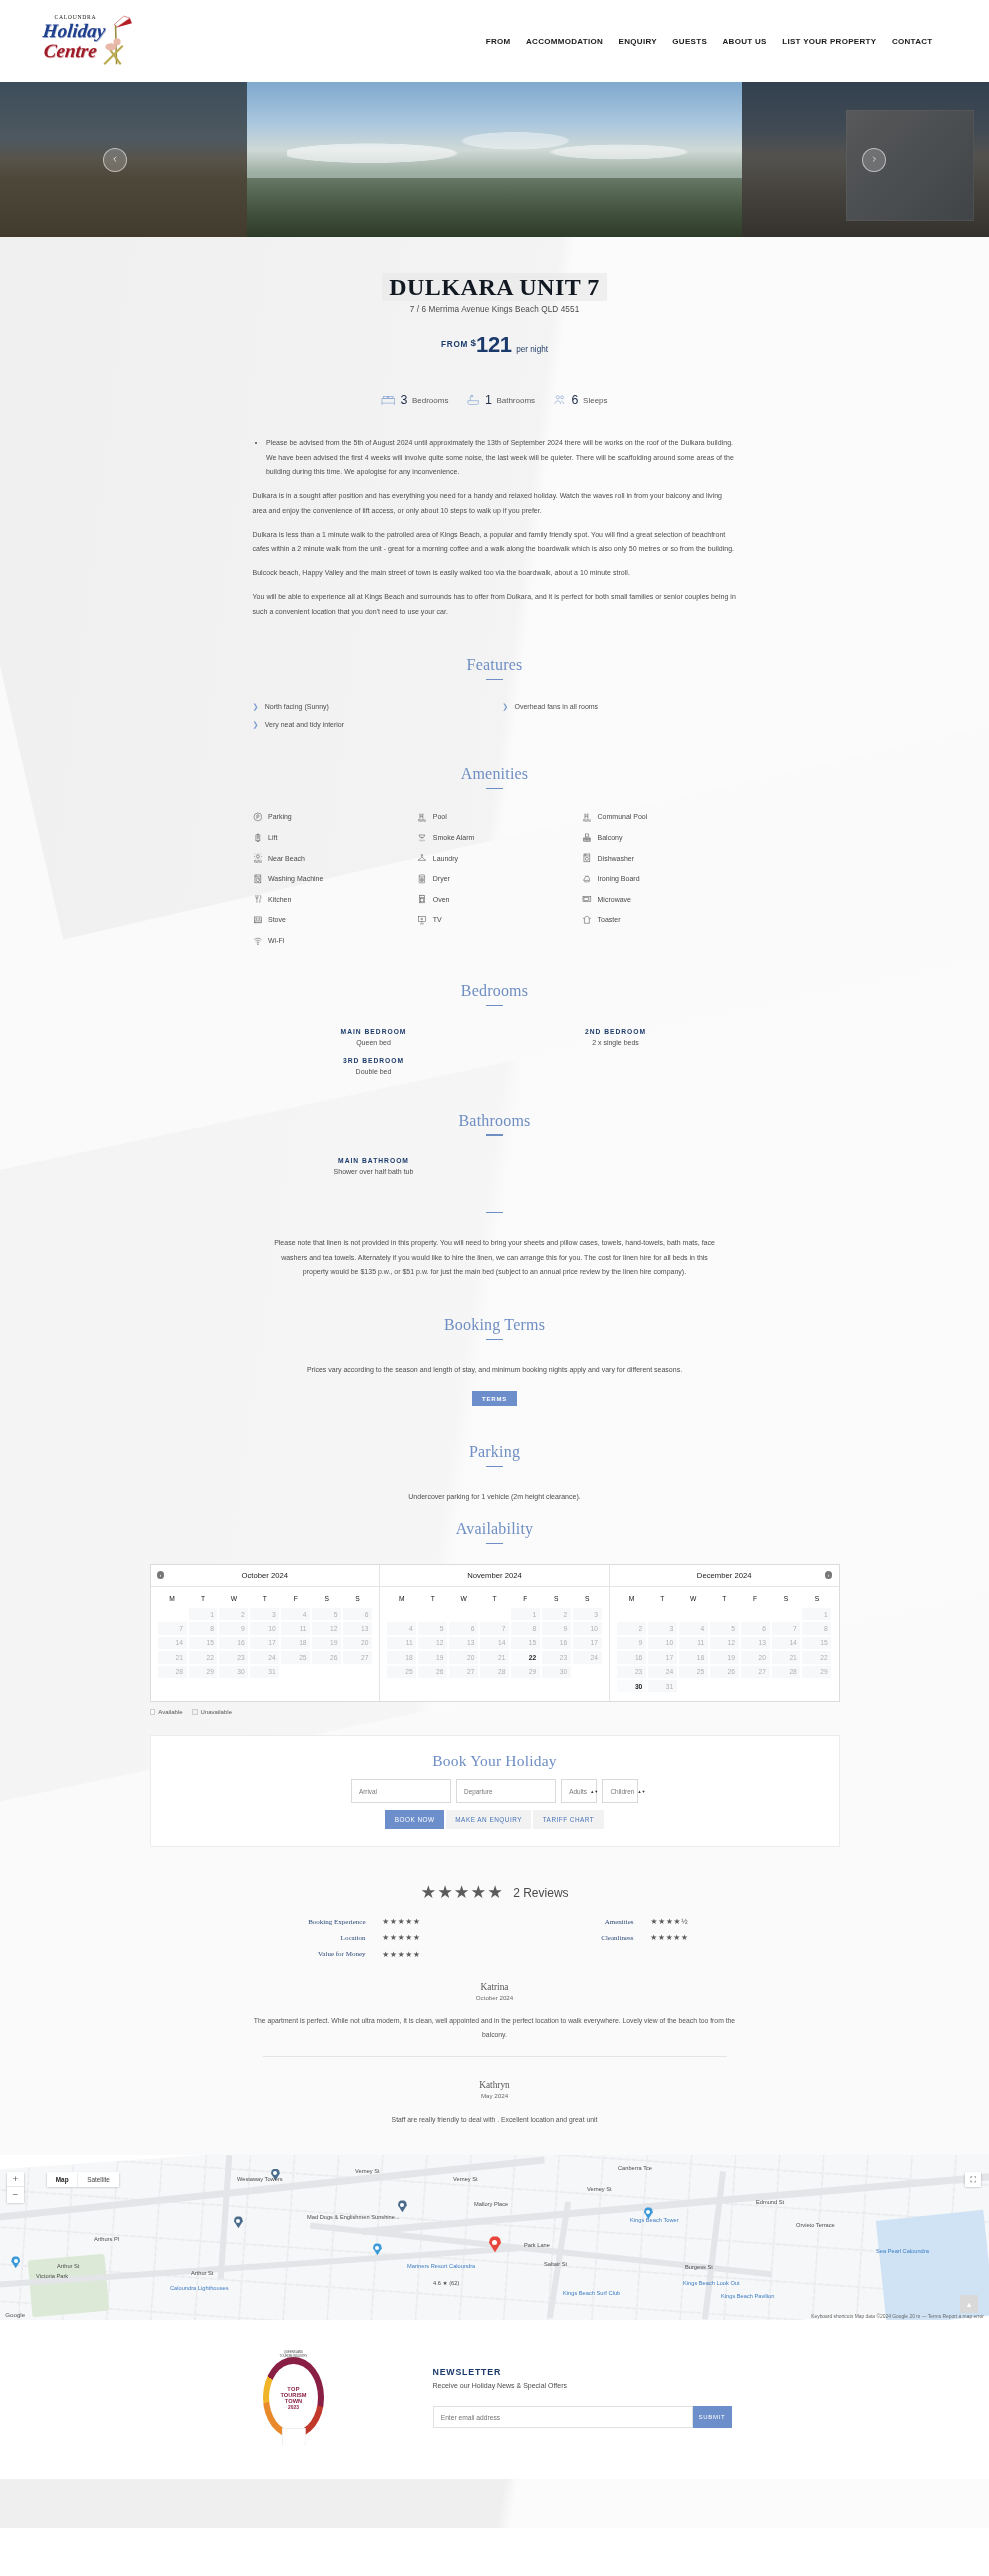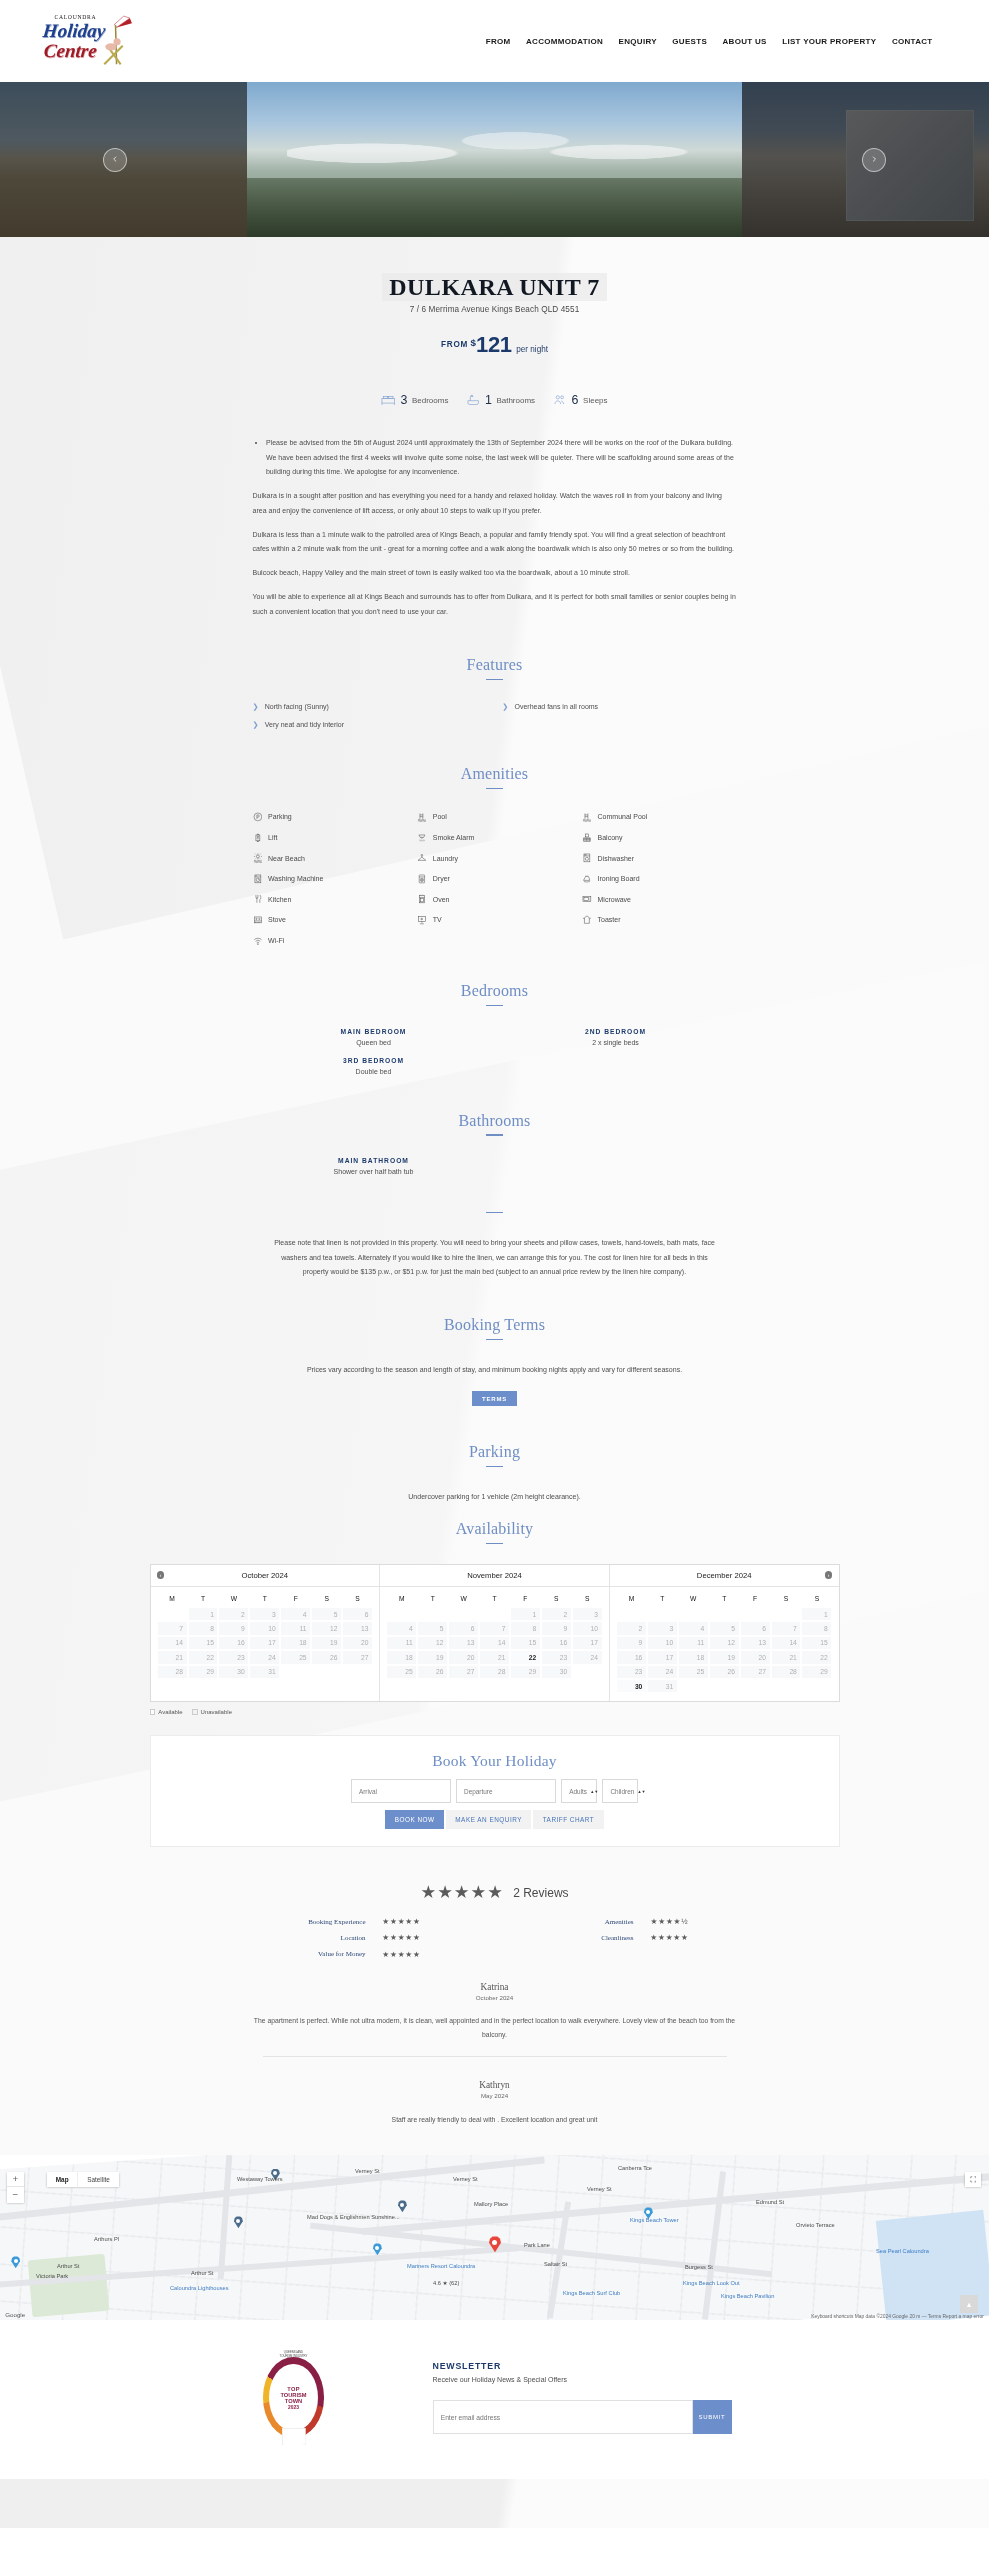--- a/index.html
+++ b/index.html
@@ -437,21 +437,21 @@
     clip-path: polygon(0 0, 100% 0, 100% 100%, 50% 74%, 0 100%);
     border: 0.5px solid #eee;
   }
   .news-col { width: 299px; }
   .news-title {
     font-size: 8.8px; font-weight: bold; letter-spacing: 0.8px; color: #1b3a6b;
   }
   .news-sub { font-size: 7px; color: #4d4d4d; margin-top: 5.2px; }
   .news-form { display: flex; margin-top: 17.5px; }
   .news-input {
-    flex: 1; height: 34px; border: 0.5px solid #e0e0e0; background: #fff;
+    flex: 1; height: 22px; border: 0.5px solid #e0e0e0; background: #fff;
     padding: 0 7.2px; font-size: 6.7px; color: #9a9a9a;
     font-family: "Liberation Sans", sans-serif;
   }
   .news-submit {
     width: 39px; background: #6c8ecb; color: #fff; border: none;
     font-size: 6px; letter-spacing: 0.7px; cursor: pointer;
     font-family: "Liberation Sans", sans-serif;
   }
 
   

